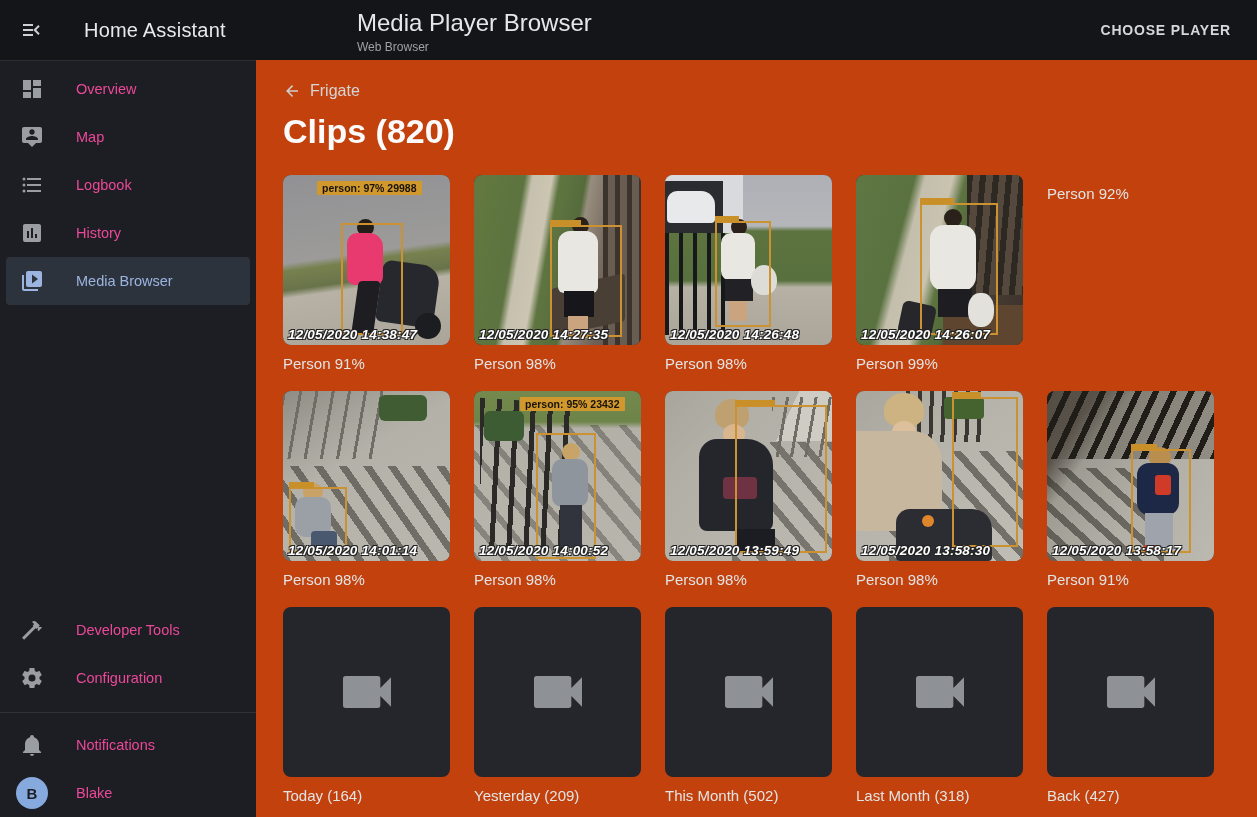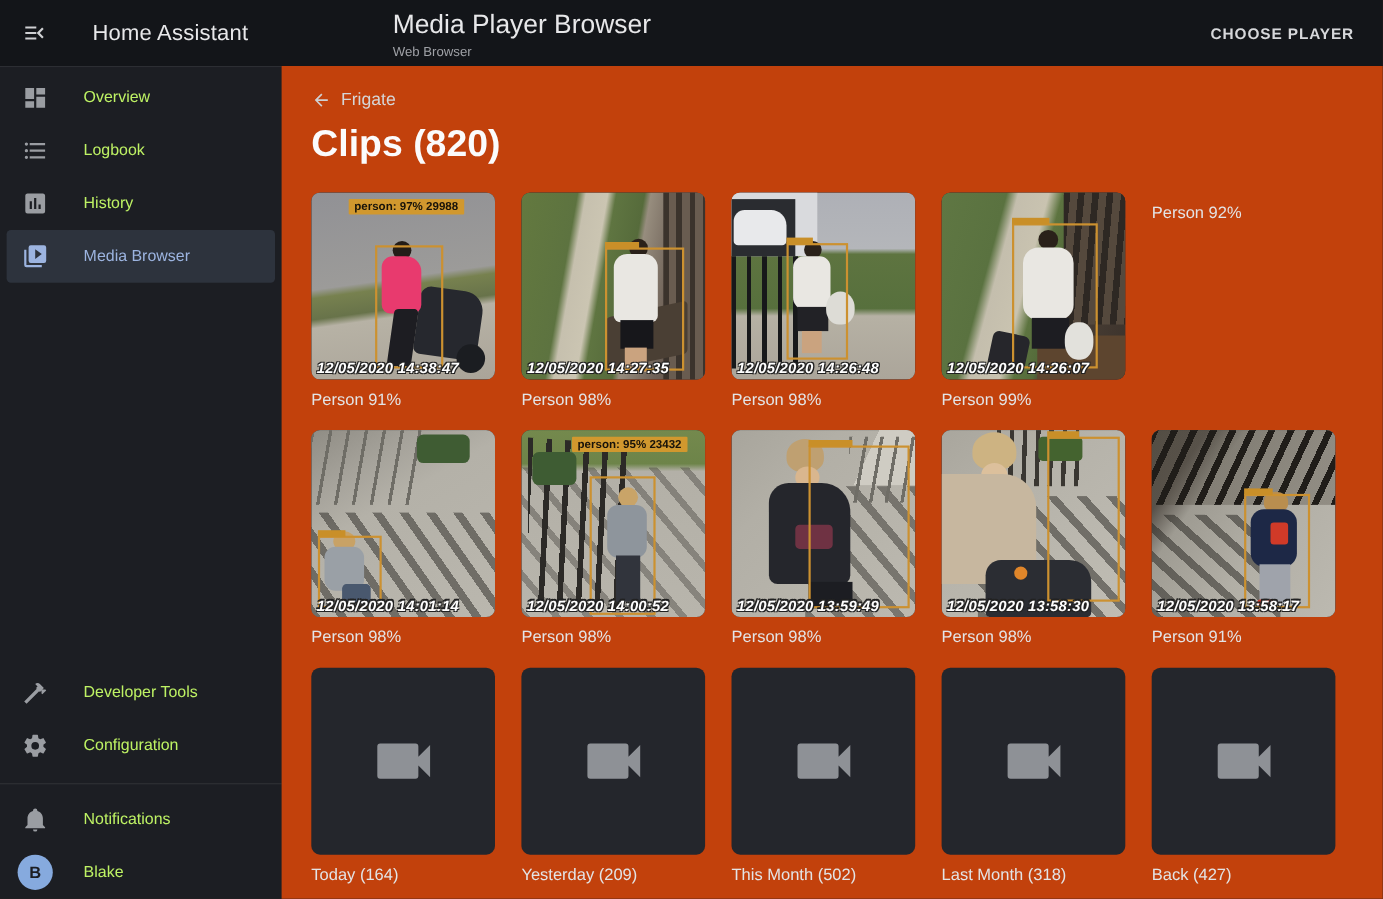--- a/index.html
+++ b/index.html
@@ -21,21 +21,21 @@
 
   
   .sidebar { position:absolute; top:60px; left:0; width:256px; height:757px;
     background:#1c1e23; border-top:1px solid #2c2e33; display:flex; flex-direction:column;
     padding-top:4px; }
   .sb-item { height:48px; margin:0 6px; border-radius:4px; display:flex; align-items:center;
     padding:0 14px; cursor:pointer; }
   .sb-item .ic { width:24px; height:24px; flex:0 0 24px; display:flex; align-items:center;
     justify-content:center; }
   .sb-item .ic svg { fill:#9a9da2; }
-  .sb-item .lbl { margin-left:32px; font-size:14.5px; font-weight:500; color:#bef264; }
+  .sb-item .lbl { margin-left:32px; font-size:14.5px; font-weight:500; color:#ec4899; }
   .sb-item.selected { background:#2d333d; }
   .sb-item.selected .lbl { color:#9cb4e0; }
   .sb-item.selected .ic svg { fill:#9cb4e0; }
   .sb-spacer { flex:1; }
   .sb-divider { border-top:1px solid #303236; margin:10px 0 8px 0; }
   .avatar { width:32px; height:32px; border-radius:50%; background:#86aade; color:#1b1d21;
     font-size:15px; font-weight:600; display:flex; align-items:center; justify-content:center;
     margin-left:-4px; }
   .sb-item.user .lbl { margin-left:28px; }
 
@@ -192,20 +192,28 @@
     <span class="ic">
       <svg width="24" height="24" viewBox="0 0 24 24">
           <path d="M13,3V9H21V3M13,21H21V11H13M3,21H11V15H3M3,13H11V3H3Z"></path>
         </svg>
       </span>
     <span class="lbl">Overview</span>
   </div>
   <div class="sb-item">
     <span class="ic">
       <svg width="24" height="24" viewBox="0 0 24 24">
+          <path d="M20,2H4A2,2 0 0,0 2,4V16A2,2 0 0,0 4,18H8L12,22L16,18H20A2,2 0 0,0 22,16V4A2,2 0 0,0 20,2M12,4.3C13.5,4.3 14.7,5.5 14.7,7C14.7,8.5 13.5,9.7 12,9.7C10.5,9.7 9.3,8.5 9.3,7C9.3,5.5 10.5,4.3 12,4.3M18,15H6V14.1C6,12.1 10,11 12,11C14,11 18,12.1 18,14.1V15Z"></path>
+        </svg>
+      </span>
+    <span class="lbl">Map</span>
+  </div>
+  <div class="sb-item">
+    <span class="ic">
+      <svg width="24" height="24" viewBox="0 0 24 24">
           <path d="M7,5H21V7H7V5M7,13V11H21V13H7M4,4.5A1.5,1.5 0 0,1 5.5,6A1.5,1.5 0 0,1 4,7.5A1.5,1.5 0 0,1 2.5,6A1.5,1.5 0 0,1 4,4.5M4,10.5A1.5,1.5 0 0,1 5.5,12A1.5,1.5 0 0,1 4,13.5A1.5,1.5 0 0,1 2.5,12A1.5,1.5 0 0,1 4,10.5M7,19V17H21V19H7M4,16.5A1.5,1.5 0 0,1 5.5,18A1.5,1.5 0 0,1 4,19.5A1.5,1.5 0 0,1 2.5,18A1.5,1.5 0 0,1 4,16.5Z"></path>
         </svg>
       </span>
     <span class="lbl">Logbook</span>
   </div>
   <div class="sb-item">
     <span class="ic">
       <svg width="24" height="24" viewBox="0 0 24 24">
           <path d="M17,17H15V13H17M13,17H11V7H13M9,17H7V10H9M19,3H5C3.89,3 3,3.9 3,5V19A2,2 0 0,0 5,21H19A2,2 0 0,0 21,19V5C21,3.89 20.1,3 19,3Z"></path>
         </svg>

